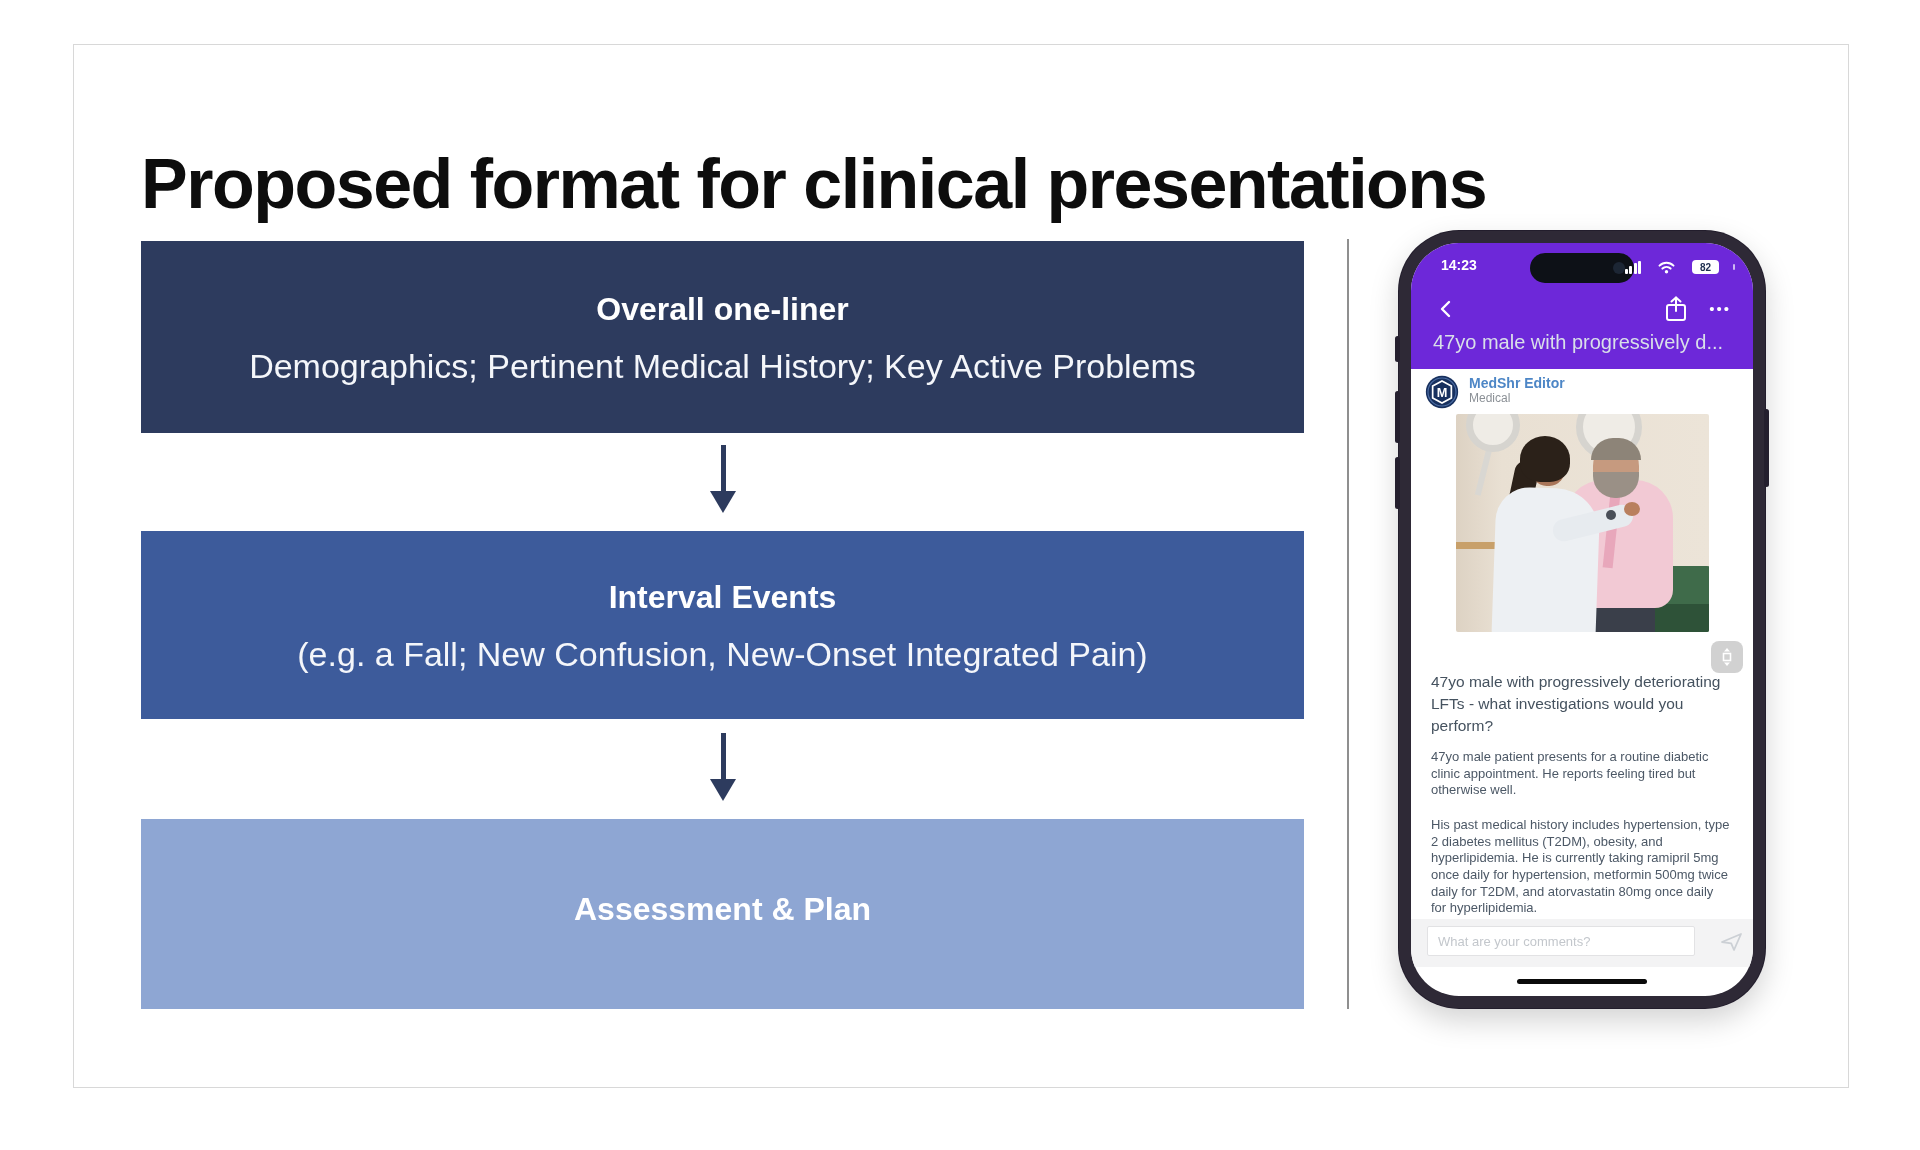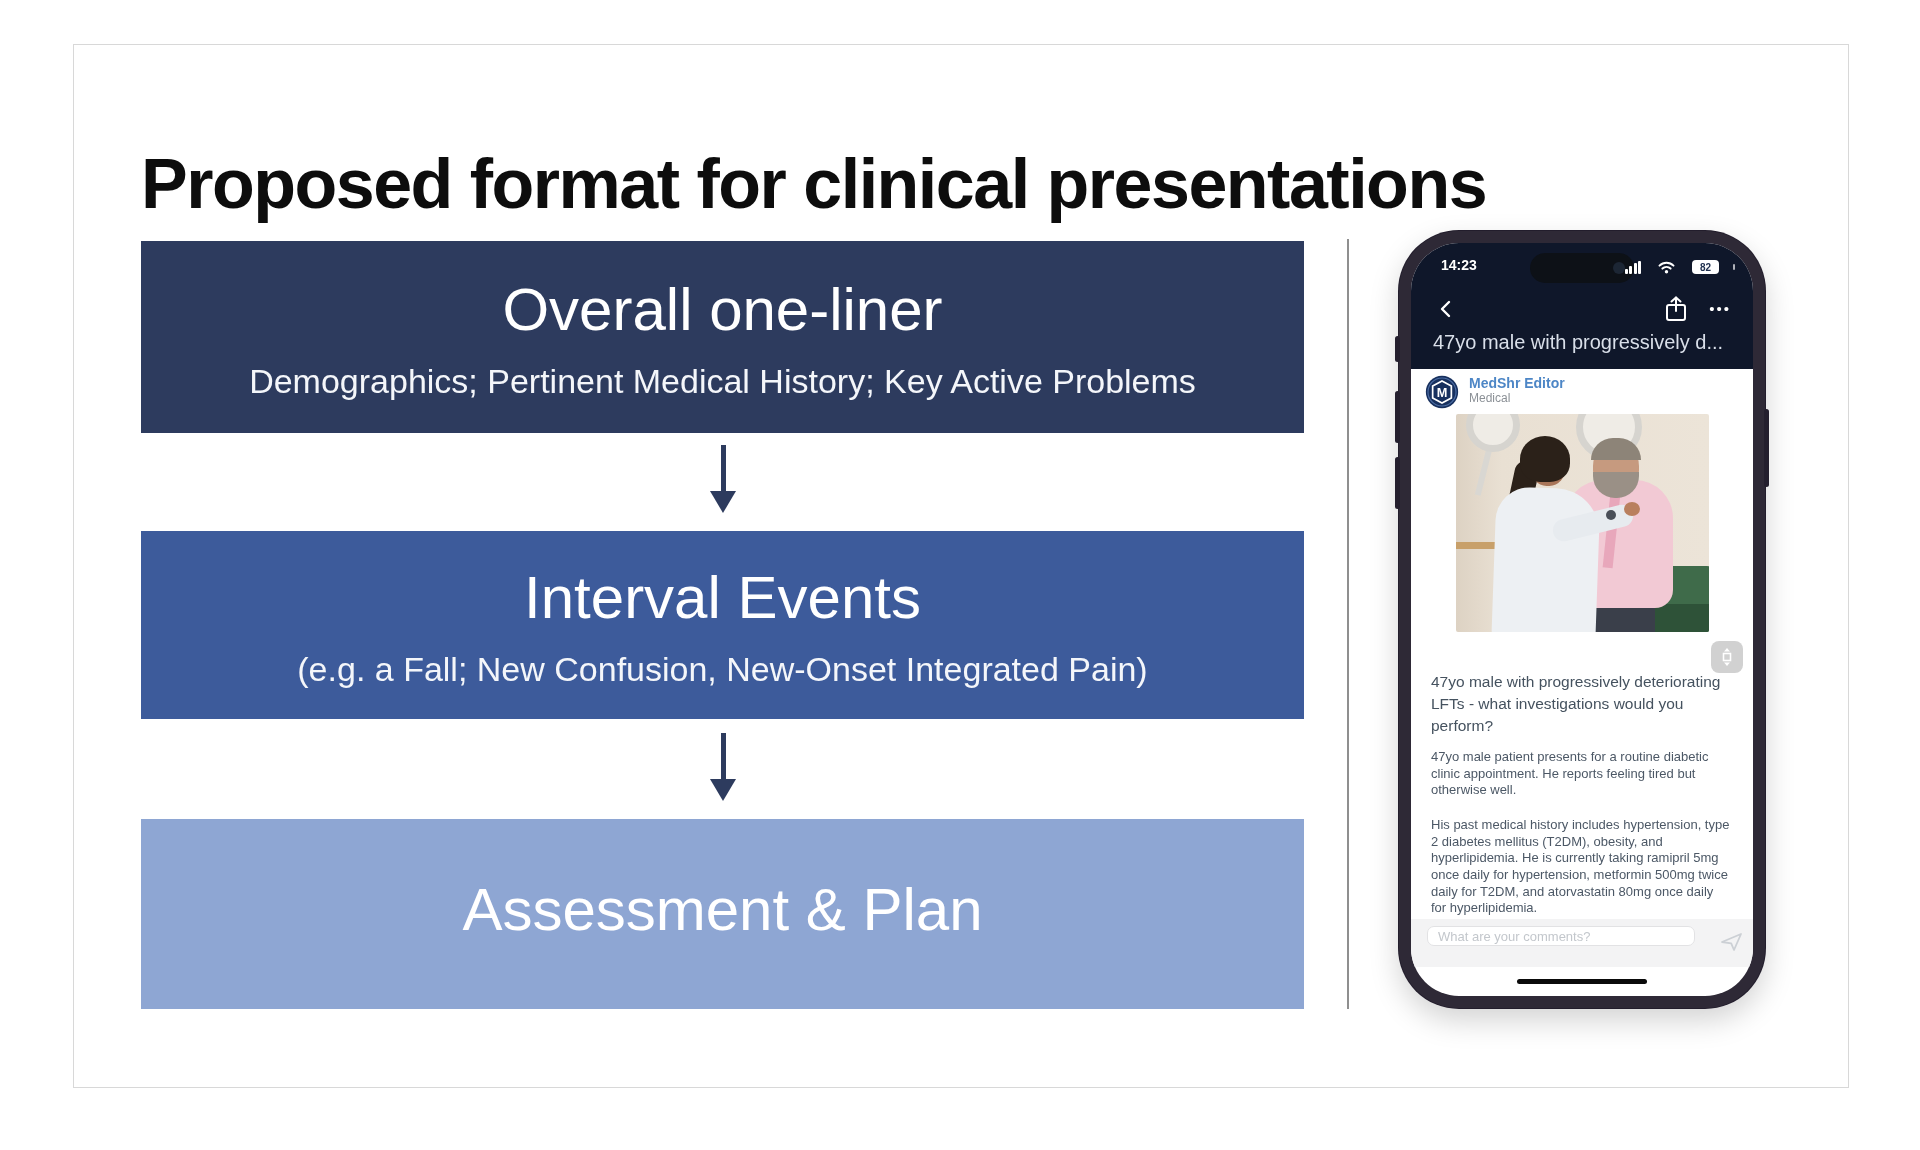--- a/index.html
+++ b/index.html
@@ -5,21 +5,21 @@
   html,body{margin:0;padding:0;background:#ffffff;}
   body{font-family:"Liberation Sans", sans-serif; -webkit-font-smoothing:antialiased;}
   .stage{position:relative;width:1920px;height:1150px;background:#ffffff;overflow:hidden;}
 
   
   .slide{position:absolute;left:73px;top:44px;width:1776px;height:1044px;background:#ffffff;border:1px solid #d8d8d8;box-sizing:border-box;}
   .slide-title{position:absolute;left:67px;top:52px;font-size:70px;font-weight:bold;letter-spacing:-1.5px;color:#0d0d0d;white-space:nowrap;}
 
   
   .fbox{position:absolute;left:67px;width:1163px;color:#ffffff;text-align:center;display:flex;flex-direction:column;justify-content:center;box-sizing:border-box;}
-  .fbox .bh{font-size:60px;font-weight:normal;margin:8px 0 16px 0;line-height:1.1;}
+  .fbox .bh{font-size:32px;font-weight:bold;margin:8px 0 16px 0;line-height:1.1;}
   .fbox .bs{font-size:34px;font-weight:normal;line-height:1.35;color:#f4f6fa;}
   .fbox1{top:196px;height:192px;background:#2d3b5e;}
   .fbox2{top:486px;height:188px;background:#3d5b9b;}
   .fbox3{top:774px;height:190px;background:#8ea6d3;}
 
   .arrow{position:absolute;left:635px;width:28px;}
   .arrow .stem{width:5px;height:46px;background:#2d3b5e;margin:0 auto;}
   .arrow .head{width:0;height:0;border-left:13px solid transparent;border-right:13px solid transparent;border-top:22px solid #2d3b5e;margin:0 auto;}
   .arrow1{top:400px;}
   .arrow2{top:688px;}
@@ -28,21 +28,21 @@
 
   
   .phone{position:absolute;left:1325px;top:186px;width:366px;height:777px;background:#2e2936;border-radius:60px;box-shadow:0 0 0 1px #221d2c, 0 12px 30px rgba(0,0,0,.18);}
   .sidebtn{position:absolute;background:#241f2e;border-radius:3px;}
   .btn-mute{left:-4px;top:105px;width:5px;height:26px;}
   .btn-vol1{left:-4px;top:160px;width:5px;height:52px;}
   .btn-vol2{left:-4px;top:226px;width:5px;height:52px;}
   .btn-power{right:-4px;top:178px;width:5px;height:78px;}
   .screen{position:absolute;left:12px;top:12px;width:342px;height:753px;background:#ffffff;border-radius:48px;overflow:hidden;}
 
-  .app-header{position:absolute;left:0;top:0;width:100%;height:126px;background:#0f172a;box-sizing:border-box;}
+  .app-header{position:absolute;left:0;top:0;width:100%;height:126px;background:#6d28d9;box-sizing:border-box;}
   .status-row{position:absolute;left:0;top:12px;width:100%;height:24px;}
   .status-time{position:absolute;left:30px;top:2px;color:#ffffff;font-size:14px;font-weight:bold;}
   .island{position:absolute;left:50%;margin-left:-52px;top:-2px;width:104px;height:30px;background:#0d1117;border-radius:16px;}
   .island .cam{position:absolute;right:9px;top:9px;width:12px;height:12px;border-radius:50%;background:#1c2634;}
   .status-icons{position:absolute;right:18px;top:4px;display:flex;align-items:flex-end;gap:17px;height:15px;}
   .sigbars{display:flex;align-items:flex-end;gap:1.5px;height:13px;}
   .sigbars i{display:block;width:3px;background:#ffffff;border-radius:1px;}
   .battery{width:27px;height:14px;background:#ffffff;border-radius:4px;color:#20304f;font-size:10px;font-weight:bold;display:flex;align-items:center;justify-content:center;}
   .bat-nub{width:2px;height:6px;background:#ffffffaa;border-radius:1px;margin-left:-3px;align-self:center;}
 
@@ -81,21 +81,21 @@
   .ponytail{position:absolute;left:52px;bottom:86px;width:24px;height:86px;background:#2b2119;border-radius:12px;transform:rotate(12deg);}
   .stetho{position:absolute;left:150px;bottom:112px;width:10px;height:10px;background:#4a4f58;border-radius:50%;}
 
   .expand-btn{position:absolute;right:10px;top:398px;width:32px;height:32px;background:#c9c9c9;opacity:.85;border-radius:8px;display:flex;align-items:center;justify-content:center;cursor:pointer;}
 
   .q-title{position:absolute;left:20px;top:428px;width:304px;color:#45525f;font-size:15.5px;line-height:1.42;}
   .q-para1{position:absolute;left:20px;top:506px;width:300px;color:#4c5866;font-size:13px;line-height:1.28;}
   .q-para2{position:absolute;left:20px;top:574px;width:300px;color:#4c5866;font-size:13px;line-height:1.28;}
 
   .comment-bar{position:absolute;left:0;top:676px;width:100%;height:48px;background:#f3f3f4;}
-  .comment-input{position:absolute;left:16px;top:7px;width:268px;height:20px;box-sizing:border-box;border:1px solid #e2e2e4;border-radius:7px;background:#ffffff;font-family:"Liberation Sans",sans-serif;font-size:13px;color:#444;padding:0 10px;outline:none;}
+  .comment-input{position:absolute;left:16px;top:7px;width:268px;height:30px;box-sizing:border-box;border:1px solid #e2e2e4;border-radius:2px;background:#ffffff;font-family:"Liberation Sans",sans-serif;font-size:13px;color:#444;padding:0 10px;outline:none;}
   .comment-input::placeholder{color:#c3c7cc;}
   .send-btn{position:absolute;right:8px;top:10px;width:26px;height:26px;cursor:pointer;}
   .home-indicator{position:absolute;left:50%;margin-left:-65px;top:736px;width:130px;height:5px;background:#0a0a0a;border-radius:3px;}
 </style>
 </head>
 <body>
 
 <div class="stage">
   <div class="slide">
 

